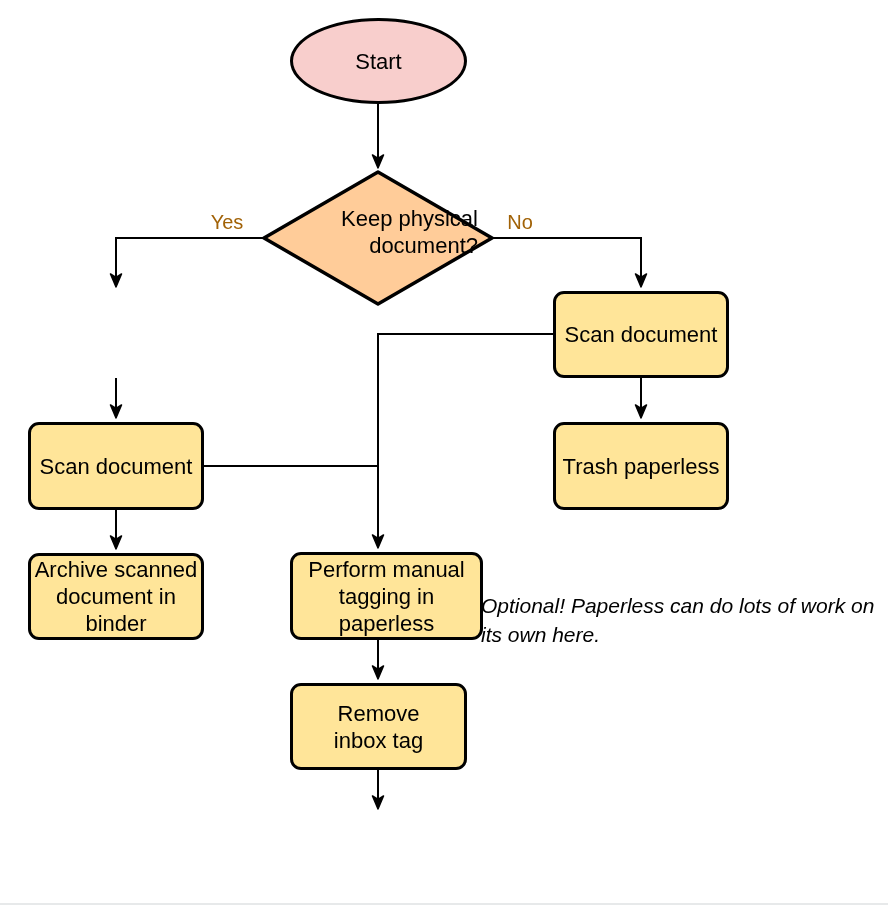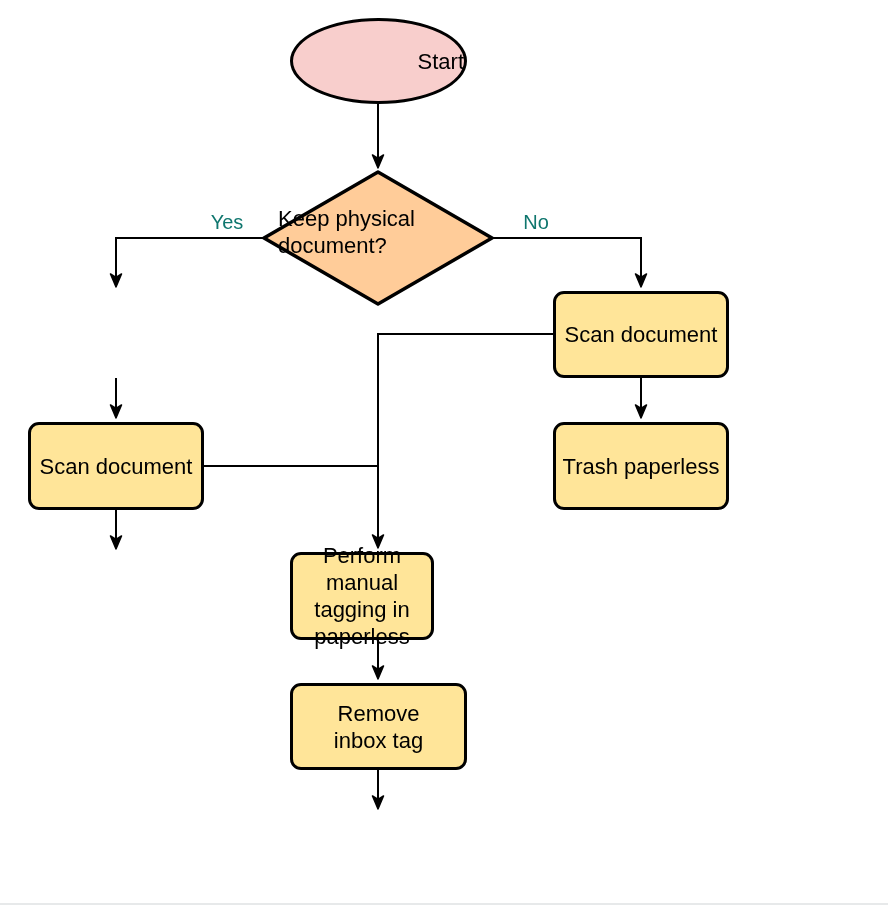--- a/index.html
+++ b/index.html
@@ -45,42 +45,41 @@
   }
   .process {
     background: var(--process_fill, #ffe599);
     border: 3px solid var(--stroke, #000000);
     border-radius: 11px;
   }
   .terminal {
     background: var(--terminal_fill, #f8cecc);
     border: 3.5px solid var(--stroke, #000000);
     border-radius: 50%;
-    justify-content: flex-end;
   }
   .decision-text {
     position: absolute;
     left: 278px;
     top: 205px;
     width: 200px;
-    text-align: left;
+    text-align: right;
     font-size: 22px;
     line-height: 27px;
     white-space: pre-line;
   }
   .edge-label {
     position: absolute;
     transform: translate(-50%, -50%);
     font-size: 20px;
-    color: #0f766e;
+    color: #a16207;
     background: #ffffff;
     padding: 0 3px;
   }
   .edge-label.yes { left: 227px; top: 222px; }
-  .edge-label.no  { left: 536px; top: 222px; }
+  .edge-label.no  { left: 520px; top: 222px; }
   .annotation {
     position: absolute;
     left: 481px;
     top: 591px;
     width: 405px;
     font-size: 21px;
     line-height: 29px;
     font-style: italic;
     color: #000000;
     white-space: pre-line;
@@ -128,35 +127,42 @@
 document?</div>
 
   <div class="edge-label yes">Yes</div>
   <div class="edge-label no">No</div>
 
 
   <div class="node process" style="left:28px; top:422px; width:176px; height:88px;">
     <span>Scan document</span>
   </div>
 
+  <div class="node process" style="left:28px; top:553px; width:176px; height:87px;">
+    <span>Archive scanned
+document in
+binder</span>
+  </div>
 
   <div class="node process" style="left:553px; top:291px; width:176px; height:87px;">
     <span>Scan document</span>
   </div>
 
   <div class="node process" style="left:553px; top:422px; width:176px; height:88px;">
     <span>Trash paperless</span>
   </div>
 
-  <div class="node process" style="left:290px; top:552px; width:144px; height:88px;">
+  <div class="node process" style="left:290px; top:552px; width:193px; height:88px;">
     <span>Perform manual
 tagging in
 paperless</span>
   </div>
 
+  <div class="annotation">Optional! Paperless can do lots of work on
+its own here.</div>
 
   <div class="node process" style="left:290px; top:683px; width:177px; height:87px;align-items:center;">
     <span>Remove
 inbox tag</span>
   </div>
 
 
   <div class="bottom-rule"></div>
 
 </div>

